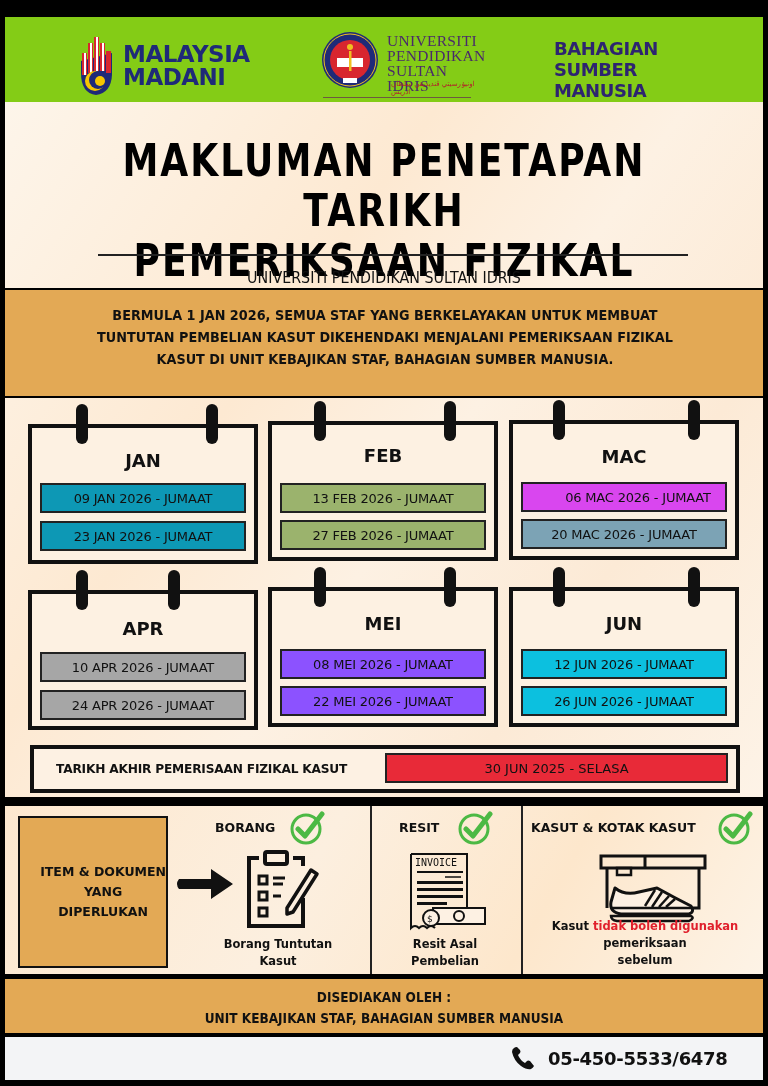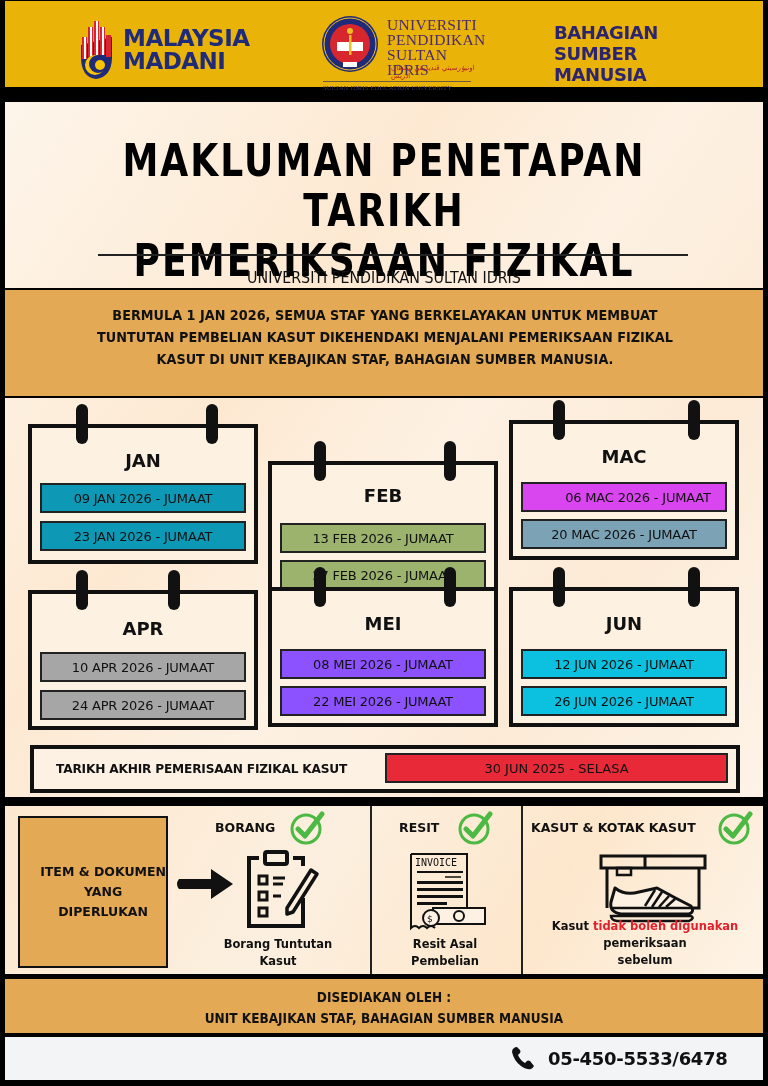--- a/index.html
+++ b/index.html
@@ -2,21 +2,21 @@
 <html><head>
 <meta charset="utf-8">
 <style>
   * { box-sizing: border-box; margin: 0; padding: 0; }
   html, body { width: 768px; height: 1086px; background: #000; overflow: hidden; }
   body { font-family: "Liberation Sans", sans-serif; position: relative; }
 
   .poster { position: absolute; left: 0; top: 0; width: 768px; height: 1086px; background: #000; }
 
   
-  .header { position: absolute; left: 5px; top: 1px; width: 758px; height: 86px; background: #eab308; }
+  .header { position: absolute; left: 5px; top: 17px; width: 758px; height: 86px; background: #84cc16; }
   .logo-madani { position: absolute; left: 70px; top: 14px; width: 190px; height: 70px; display: flex; align-items: center; }
   .madani-mark { width: 42px; height: 66px; position: relative; }
   .madani-text { margin-left: 6px; color: #1f2a78; font-weight: 900; font-size: 23px; line-height: 23px; letter-spacing: -0.5px; font-family: "DejaVu Sans", sans-serif; }
   .logo-upsi { position: absolute; left: 316px; top: 14px; width: 160px; height: 78px; }
   .upsi-crest { position: absolute; left: 0; top: 0; width: 58px; height: 58px; }
   .upsi-name { position: absolute; left: 66px; top: 2px; color: #4a2a6b; font-family: "Liberation Serif", serif; font-size: 15.5px; line-height: 15px; letter-spacing: 0.3px; }
   .upsi-jawi { position: absolute; left: 70px; top: 49px; color: #b2232a; font-size: 7px; }
   .upsi-sub { position: absolute; left: 2px; top: 66px; width: 148px; border-top: 1px solid #6d5a40; padding-top: 2px; color: #3c2e5c; font-family: "Liberation Serif", serif; font-size: 6.5px; letter-spacing: 0.2px; }
   .bsm-text { position: absolute; left: 549px; top: 21px; color: #2d2470; font-weight: 900; font-size: 18px; line-height: 21px; font-family: "DejaVu Sans", sans-serif; letter-spacing: -0.4px; }
 
@@ -140,21 +140,21 @@
   </div>
 
   <div class="cal" style="left:28px; top:424px; width:230px; height:140px;">
     <div class="ring" style="left:44px;"></div>
     <div class="ring" style="left:174px;"></div>
     <div class="cal-month" style="top:22px;">JAN</div>
     <div class="cal-date" style="top:55px; background:#0d98b5;">09 JAN 2026 - JUMAAT</div>
     <div class="cal-date" style="top:93px; background:#0d98b5;">23 JAN 2026 - JUMAAT</div>
   </div>
 
-  <div class="cal" style="left:268px; top:421px; width:230px; height:140px;margin-top:40px;">
+  <div class="cal" style="left:268px; top:421px; width:230px; height:140px;">
     <div class="ring" style="left:42px;"></div>
     <div class="ring" style="left:172px;"></div>
     <div class="cal-month" style="top:20px;">FEB</div>
     <div class="cal-date" style="top:58px; background:#9bb36d;">13 FEB 2026 - JUMAAT</div>
     <div class="cal-date" style="top:95px; background:#9bb36d;">27 FEB 2026 - JUMAAT</div>
   </div>
 
   <div class="cal" style="left:509px; top:420px; width:230px; height:140px;">
     <div class="ring" style="left:40px;"></div>
     <div class="ring" style="left:175px;"></div>

